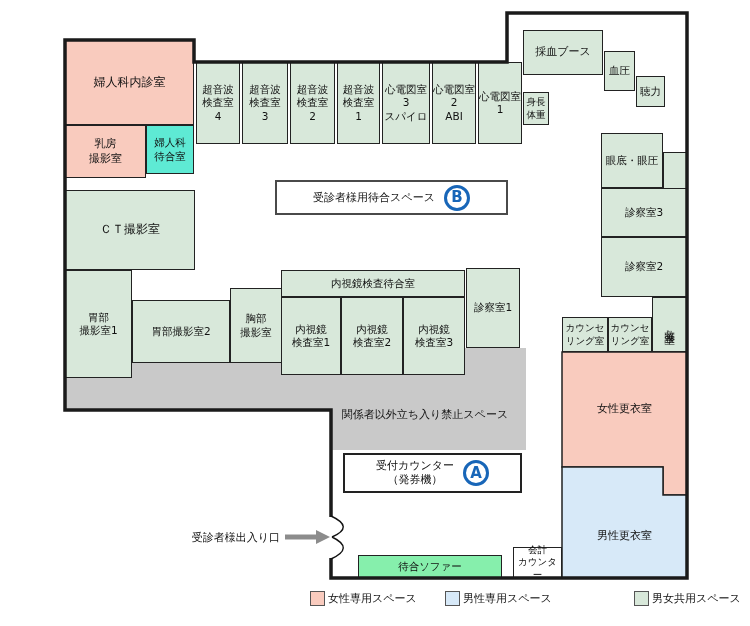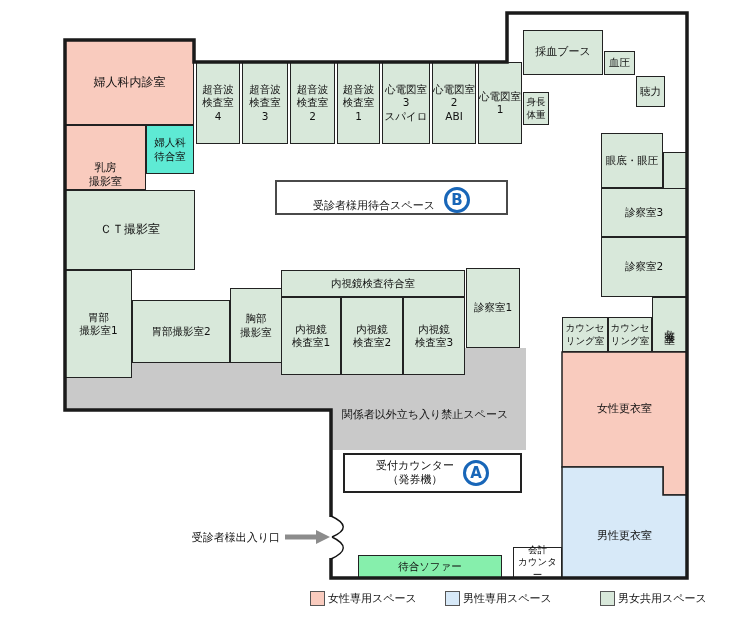--- a/index.html
+++ b/index.html
@@ -12,21 +12,21 @@
     position:absolute;box-sizing:border-box;border:1.5px solid #222;
     display:flex;align-items:center;justify-content:center;
     text-align:center;line-height:1.28;color:#111;
   }
   .room.nobox{border:none;background:transparent !important;}
   .room.vertical{writing-mode:vertical-rl;letter-spacing:2px;}
   .special-box{
     position:absolute;box-sizing:border-box;display:flex;align-items:center;justify-content:center;
     gap:9px;text-align:center;line-height:1.25;color:#111;
   }
-  #waiting-space{border:2px solid #4a4a4a;font-size:11px;align-items:flex-end;}
+  #waiting-space{border:2px solid #4a4a4a;font-size:11px;}
   #reception{border:2px solid #222;background:#fff;font-size:11px;}
   .marker-circle{
     width:26px;height:26px;border-radius:50%;background:#fff;
     border:3px solid #1866b8;color:#1866b8;font-weight:bold;font-size:15px;
     display:flex;align-items:center;justify-content:center;box-sizing:border-box;flex:0 0 auto;
   }
   .floating-label{position:absolute;font-size:11px;color:#111;white-space:nowrap;}
   #restricted-label{left:330px;top:407px;width:190px;text-align:center;white-space:nowrap;}
   #entrance-label{right:470px;top:530px;text-align:right;}
   .legend-item{position:absolute;top:591px;display:flex;align-items:center;gap:3px;font-size:11px;font-family:Liberation Mono, monospace;}
@@ -40,21 +40,21 @@
   <svg class="layer" width="750" height="626">
     <polygon points="65,378 132,378 132,363 281,363 281,375 465,375 465,348 526,348 526,450 331,450 331,410 65,410" stroke="none" fill="#c9c9c9"></polygon>
     <polygon points="562,352 687,352 687,495 663,495 663,467 562,467" stroke="#222" stroke-width="1.5" fill="#f9cbbe"></polygon>
     <polygon points="562,467 663,467 663,495 687,495 687,578 562,578" stroke="#222" stroke-width="1.5" fill="#d7e9f8"></polygon>
   </svg>
 
   <div id="rooms-host">
       <div class="room" style="left: 65px; top: 40px; width: 129px; height: 85px; font-size: 12px; background: rgb(249, 203, 190);">
         <span>婦人科内診室</span>
       </div>
-      <div class="room" style="left: 65px; top: 125px; width: 81px; height: 65px; font-size: 11px; background: rgb(249, 203, 190); align-items: flex-end;">
+      <div class="room" style="left: 65px; top: 125px; width: 81px; height: 53px; font-size: 11px; background: rgb(249, 203, 190);">
         <span>乳房<br>撮影室</span>
       </div>
       <div class="room" style="left: 146px; top: 125px; width: 48px; height: 49px; font-size: 10.5px; background: #5eead4;">
         <span>婦人科<br>待合室</span>
       </div>
       <div class="room" style="left: 65px; top: 190px; width: 130px; height: 80px; font-size: 12px; background: rgb(216, 232, 218);">
         <span>ＣＴ撮影室</span>
       </div>
       <div class="room" style="left: 65px; top: 270px; width: 67px; height: 108px; font-size: 10.5px; background: rgb(216, 232, 218);">
         <span>胃部<br>撮影室1</span>
@@ -82,21 +82,21 @@
       </div>
       <div class="room" style="left: 432px; top: 62px; width: 44px; height: 82px; font-size: 10.5px; background: rgb(216, 232, 218);">
         <span>心電図室<br>2<br>ABI</span>
       </div>
       <div class="room" style="left: 478px; top: 62px; width: 44px; height: 82px; font-size: 10.5px; background: rgb(216, 232, 218);">
         <span>心電図室<br>1</span>
       </div>
       <div class="room" style="left: 523px; top: 30px; width: 80px; height: 45px; font-size: 11px; background: rgb(216, 232, 218);">
         <span>採血ブース</span>
       </div>
-      <div class="room" style="left: 604px; top: 51px; width: 31px; height: 24px; font-size: 10.5px; background: rgb(216, 232, 218); text-align: center;">
+      <div class="room" style="left: 604px; top: 51px; width: 31px; height: 40px; font-size: 10.5px; background: rgb(216, 232, 218); text-align: center;">
         <span>血圧</span>
       </div>
       <div class="room" style="left: 636px; top: 76px; width: 29px; height: 31px; font-size: 10.5px; background: rgb(216, 232, 218);">
         <span>聴力</span>
       </div>
       <div class="room" style="left: 523px; top: 92px; width: 26px; height: 33px; font-size: 9.5px; background: rgb(216, 232, 218);">
         <span>身長<br>体重</span>
       </div>
       <div class="room" style="left: 601px; top: 133px; width: 62px; height: 55px; font-size: 10.5px; background: rgb(216, 232, 218);">
         <span>眼底・眼圧</span>
@@ -177,19 +177,19 @@
 
   <div>
     <div class="legend-item" style="left:310px;">
       <span class="swatch" style="background: rgb(249, 203, 190);"></span>
       <span>女性専用スペース</span>
     </div>
     <div class="legend-item" style="left:445px;">
       <span class="swatch" style="background: rgb(215, 233, 248);"></span>
       <span>男性専用スペース</span>
     </div>
-    <div class="legend-item" style="left:552px;padding-left:48px;">
+    <div class="legend-item" style="left:586px;padding-left:48px;">
       <span class="swatch" style="background: rgb(216, 232, 218);"></span>
       <span>男女共用スペース</span>
     </div>
   </div>
 
 </div>
 
 </body></html>

